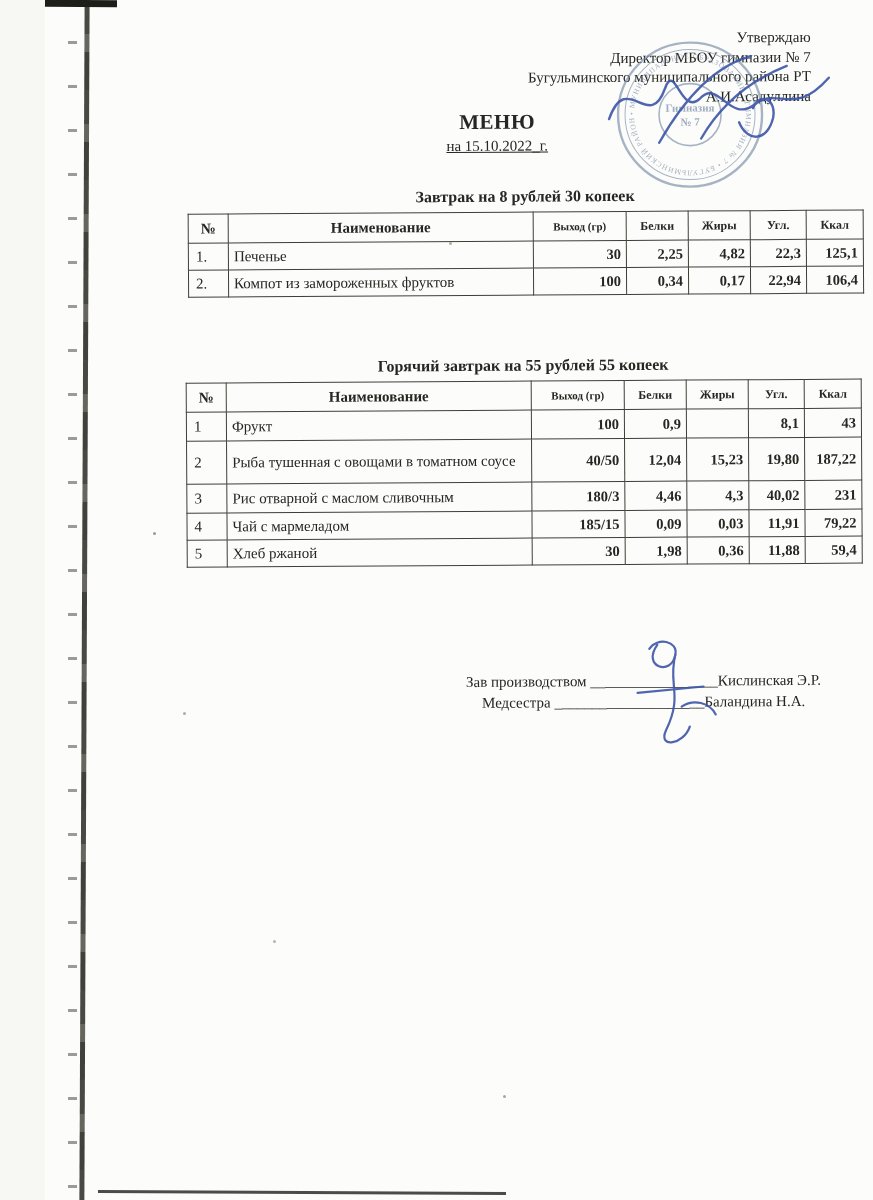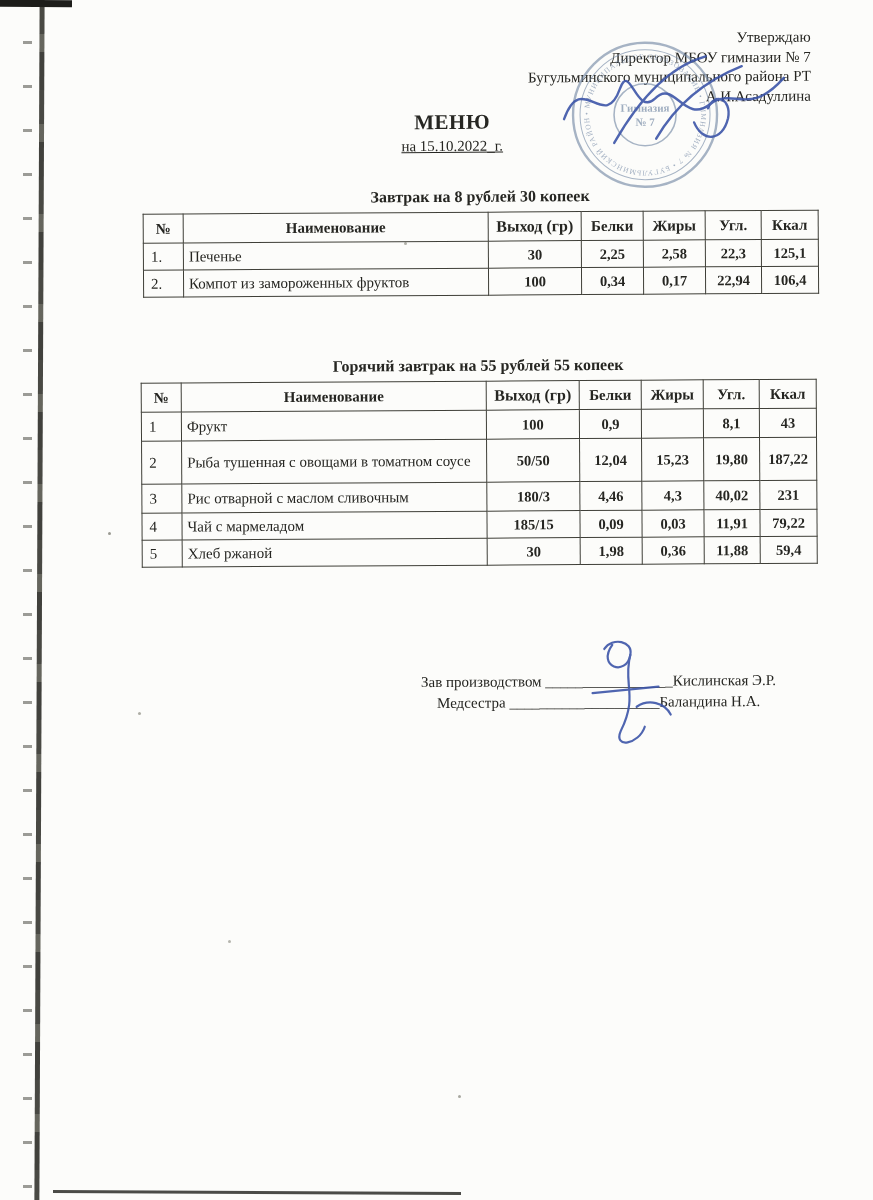--- a/index.html
+++ b/index.html
@@ -3,21 +3,21 @@
 <meta charset="utf-8">
 <style>
   html,body{margin:0;padding:0;}
   body{
     width:873px;height:1200px;overflow:hidden;
     background:#f7f7f4;
     font-family:"Liberation Serif","DejaVu Serif",serif;
     color:#262622;
     position:relative;
   }
-  .page{position:absolute;inset:0;background:#fcfcfa;}
+  .page{position:absolute;inset:0;background:#fcfcfa;margin-left:45px;}
   
   .edge-strip{
     position:absolute;left:37px;top:0;width:5px;height:1200px;
     background:repeating-linear-gradient(#35352f 0 34px,#55554c 34px 52px,#2c2c27 52px 90px);
     transform:rotate(.25deg);opacity:.9;
   }
   .edge-dashes{
     position:absolute;left:23px;top:0;width:9px;height:1200px;
     background:repeating-linear-gradient(transparent 0 41px,#4c4c44 41px 44px);
     opacity:.55;
@@ -39,27 +39,27 @@
   .tbl-title{font-weight:bold;font-size:16px;text-align:center;}
   .t1-title{position:absolute;top:188px;left:145px;width:675px;}
   .t2-title{position:absolute;top:357px;left:142px;width:675px;}
   table{border-collapse:collapse;table-layout:fixed;width:675px;background:transparent;}
   .t1{position:absolute;top:212px;left:145px;}
   .t2{position:absolute;top:381px;left:142px;}
   th,td{border:1.5px solid #3f3f38;padding:0 5px;overflow:hidden;}
   th{font-weight:bold;text-align:center;}
   .c0{width:40px;} .c1{width:305px;} .c2{width:93px;} .c3{width:62px;} .c4{width:62px;} .c5{width:56px;} .c6{width:57px;}
   .h-big{font-size:15px;}
-  .h-mid{font-size:16px;}
-  .h-sm{font-size:15px;}
+  .h-mid{font-size:11px;}
+  .h-sm{font-size:12px;}
   th.hrow{height:28px;}
   td{font-size:15px;}
   td.num{text-align:left;padding-left:7px;font-size:15px;}
   td.name{text-align:left;font-size:15px;line-height:18px;}
-  td.val{text-align:center;font-weight:bold;font-size:14.5px;}
+  td.val{text-align:right;font-weight:bold;font-size:14.5px;}
   .r28{height:26px;} .r30{height:28px;} .r44{height:42px;}
   
   .footer{position:absolute;top:672px;left:398px;width:400px;font-size:15px;line-height:21px;text-align:center;}
   .footer .ln{white-space:nowrap;}
 </style>
 </head>
 <body>
 
 <div class="page">
 
@@ -125,21 +125,21 @@
         <th class="h-sm">Белки</th>
         <th class="h-sm">Жиры</th>
         <th class="h-sm">Угл.</th>
         <th class="h-sm">Ккал</th>
       </tr>
       <tr>
         <td class="num r28">1.</td>
         <td class="name">Печенье</td>
         <td class="val">30</td>
         <td class="val">2,25</td>
-        <td class="val">2,58</td>
+        <td class="val">4,82</td>
         <td class="val">22,3</td>
         <td class="val">125,1</td>
       </tr>
       <tr>
         <td class="num r28">2.</td>
         <td class="name">Компот из замороженных фруктов</td>
         <td class="val">100</td>
         <td class="val">0,34</td>
         <td class="val">0,17</td>
         <td class="val">22,94</td>
@@ -174,21 +174,21 @@
         <td class="name">Фрукт</td>
         <td class="val">100</td>
         <td class="val">0,9</td>
         <td class="val"></td>
         <td class="val">8,1</td>
         <td class="val">43</td>
       </tr>
       <tr>
         <td class="num r44">2</td>
         <td class="name">Рыба тушенная с овощами в томатном соусе</td>
-        <td class="val">50/50</td>
+        <td class="val">40/50</td>
         <td class="val">12,04</td>
         <td class="val">15,23</td>
         <td class="val">19,80</td>
         <td class="val">187,22</td>
       </tr>
       <tr>
         <td class="num r30">3</td>
         <td class="name">Рис отварной с маслом сливочным</td>
         <td class="val">180/3</td>
         <td class="val">4,46</td>

